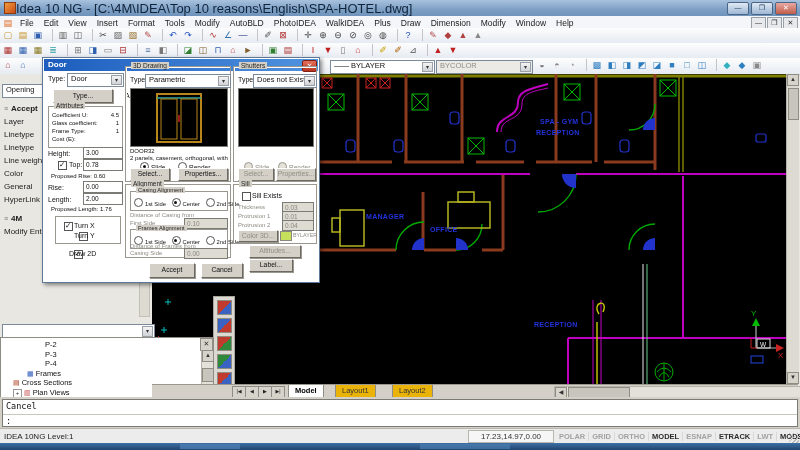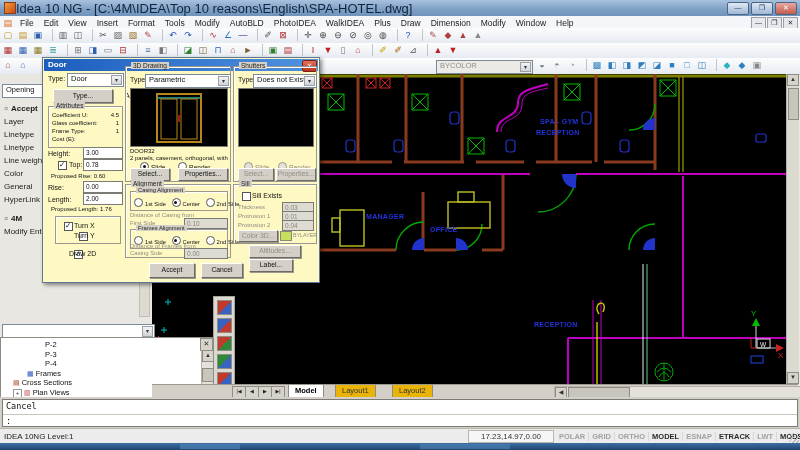--- a/index.html
+++ b/index.html
@@ -69,21 +69,21 @@
   #statusleft{position:absolute;left:4px;top:3px;color:#222;}
   #coords{position:absolute;left:468px;top:1px;width:84px;height:11px;background:#f6f6f6;border:1px solid #b9b6ae;
           text-align:center;line-height:11px;color:#333;}
   #toggles{position:absolute;left:556px;top:0px;height:15px;display:flex;align-items:center;}
   .tg{padding:0 3px;font-size:7.5px;font-weight:bold;color:#a2a2a2;border-right:1px solid #d8d8d8;}
   .tg.on{color:#2b2b2b;}
   .grip{position:absolute;right:1px;bottom:1px;width:10px;height:10px;
         background:repeating-linear-gradient(135deg,#bbb 0 1px,transparent 1px 3px);}
   #bottomstrip{left:0;top:443px;width:800px;height:7px;background:linear-gradient(#3f6fa5,#20456e);}
   
-  #dialog{left:42px;top:57px;width:276px;height:224px;background:#fef9c3;border:1px solid #5e7898;
+  #dialog{left:42px;top:57px;width:276px;height:224px;background:#ffffff;border:1px solid #5e7898;
           box-shadow:2px 2px 4px rgba(0,0,0,.45);}
   #dlgtitle{position:absolute;left:1px;top:1px;right:1px;height:12px;
             background:linear-gradient(90deg,#1c5dbd,#4f93e0);color:#fff;font-size:8px;font-weight:bold;line-height:12px;padding-left:4px;}
   #dlgclose{position:absolute;right:2px;top:2px;width:13px;height:10px;background:linear-gradient(#e4705c,#b8321e);
             border:1px solid #7e1f10;color:#fff;font-size:7px;line-height:9px;text-align:center;border-radius:2px;}
   .grp{position:absolute;border:1px solid #9a978f;box-shadow:1px 1px 0 #fff inset;}
   .gt{position:absolute;top:-5px;left:5px;background:#d4d0c8;padding:0 2px;font-size:6.5px;color:#222;white-space:nowrap;}
   .dl{position:absolute;font-size:7px;color:#111;white-space:nowrap;}
   .dl.sm{font-size:6px;}
   .dl.dis{color:#8e8b83;}
@@ -141,20 +141,23 @@
       <div class="mdib">—</div>
       <div class="mdib">❐</div>
       <div class="mdib">✕</div>
     </div>
   </div>
 
   <div class="abs tbar" style="top:28px"><span class="tbi" style="color: rgb(200, 147, 42);">▢</span><span class="tbi" style="color: rgb(200, 147, 42);">▤</span><span class="tbi" style="color: rgb(47, 95, 174);">▣</span><span class="tbi sep" style="color: rgb(90, 90, 90);">▥</span><span class="tbi" style="color: rgb(90, 90, 90);">◫</span><span class="tbi sep" style="color: rgb(68, 68, 68);">✂</span><span class="tbi" style="color: rgb(102, 102, 102);">▨</span><span class="tbi" style="color: rgb(150, 112, 42);">▧</span><span class="tbi" style="color: rgb(176, 64, 64);">✎</span><span class="tbi sep" style="color: rgb(32, 80, 192);">↶</span><span class="tbi" style="color: rgb(32, 80, 192);">↷</span><span class="tbi sep" style="color: rgb(176, 48, 48);">∿</span><span class="tbi" style="color: rgb(48, 112, 176);">∠</span><span class="tbi" style="color: rgb(58, 58, 138);">―</span><span class="tbi sep" style="color: rgb(85, 85, 85);">✐</span><span class="tbi" style="color: rgb(176, 48, 48);">⊠</span><span class="tbi sep" style="color: rgb(68, 68, 68);">✛</span><span class="tbi" style="color: rgb(68, 68, 68);">⊕</span><span class="tbi" style="color: rgb(68, 68, 68);">⊖</span><span class="tbi" style="color: rgb(68, 68, 68);">⊘</span><span class="tbi" style="color: rgb(68, 68, 68);">◎</span><span class="tbi" style="color: rgb(68, 68, 68);">◍</span><span class="tbi sep" style="color: rgb(32, 80, 192);">?</span><span class="tbi sep" style="color: rgb(176, 64, 64);">✎</span><span class="tbi" style="color: rgb(176, 64, 64);">◆</span><span class="tbi" style="color: rgb(176, 64, 64);">▲</span><span class="tbi" style="color: rgb(136, 136, 136);">▲</span></div>
   <div class="abs tbar" style="top:43px"><span class="tbi" style="color: rgb(176, 48, 48);">▦</span><span class="tbi" style="color: rgb(48, 96, 176);">▦</span><span class="tbi" style="color: rgb(138, 122, 32);">▦</span><span class="tbi" style="color: rgb(47, 158, 160);">≣</span><span class="tbi sep" style="color: rgb(119, 119, 119);">⊞</span><span class="tbi" style="color: rgb(48, 96, 176);">◨</span><span class="tbi" style="color: rgb(119, 119, 119);">▭</span><span class="tbi" style="color: rgb(176, 48, 48);">⊟</span><span class="tbi sep" style="color: rgb(74, 106, 154);">≡</span><span class="tbi" style="color: rgb(119, 119, 119);">◧</span><span class="tbi sep" style="color: rgb(48, 128, 48);">◪</span><span class="tbi" style="color: rgb(128, 96, 48);">◫</span><span class="tbi" style="color: rgb(48, 96, 176);">⊓</span><span class="tbi" style="color: rgb(176, 48, 48);">⌂</span><span class="tbi" style="color: rgb(128, 96, 48);">►</span><span class="tbi sep" style="color: rgb(48, 128, 48);">▣</span><span class="tbi" style="color: rgb(176, 48, 48);">▤</span><span class="tbi sep" style="color: rgb(192, 32, 32);">I</span><span class="tbi" style="color: rgb(192, 32, 32);">▼</span><span class="tbi" style="color: rgb(119, 119, 119);">▯</span><span class="tbi" style="color: rgb(192, 32, 32);">⌂</span><span class="tbi sep" style="color: rgb(200, 160, 0);">✐</span><span class="tbi" style="color: rgb(176, 96, 0);">✐</span><span class="tbi" style="color: rgb(85, 85, 85);">⊿</span><span class="tbi sep" style="color: rgb(192, 32, 32);">▲</span><span class="tbi" style="color: rgb(192, 32, 32);">▼</span></div>
   <div class="abs tbar" style="top:58px;height:16px">
     <span><span class="tbi" style="color: rgb(176, 48, 48);">⌂</span><span class="tbi" style="color: rgb(48, 96, 176);">⌂</span></span>
+    <div class="abs cmb" style="left:330px;top:2px;width:100px;height:12px">
+      <span style="color:#000">――</span> <span>BYLAYER</span><span class="da">▾</span>
+    </div>
     <div class="abs cmb dis" style="left:436px;top:2px;width:92px;height:12px">
       <span>BYCOLOR</span><span class="da">▾</span>
     </div>
     <span class="abs" style="left:534px;top:0"><span class="tbi" style="color: rgb(119, 119, 119);">◒</span><span class="tbi" style="color: rgb(136, 136, 136);">◓</span><span class="tbi" style="color: rgb(153, 153, 153);">◔</span><span class="tbi sep" style="color: rgb(47, 127, 192);">▩</span><span class="tbi" style="color: rgb(47, 127, 192);">◧</span><span class="tbi" style="color: rgb(47, 127, 192);">◨</span><span class="tbi" style="color: rgb(47, 127, 192);">◩</span><span class="tbi" style="color: rgb(47, 127, 192);">◪</span><span class="tbi" style="color: rgb(47, 127, 192);">■</span><span class="tbi" style="color: rgb(47, 127, 192);">□</span><span class="tbi" style="color: rgb(47, 127, 192);">◫</span><span class="tbi sep" style="color: rgb(48, 176, 192);">◆</span><span class="tbi" style="color: rgb(47, 127, 192);">◆</span><span class="tbi" style="color: rgb(136, 136, 136);">▣</span></span>
   </div>
 
   <div class="abs" id="palette">
     <div class="abs cmb pal-combo">
       <span>Opening</span><span class="da">▾</span>
     </div>

